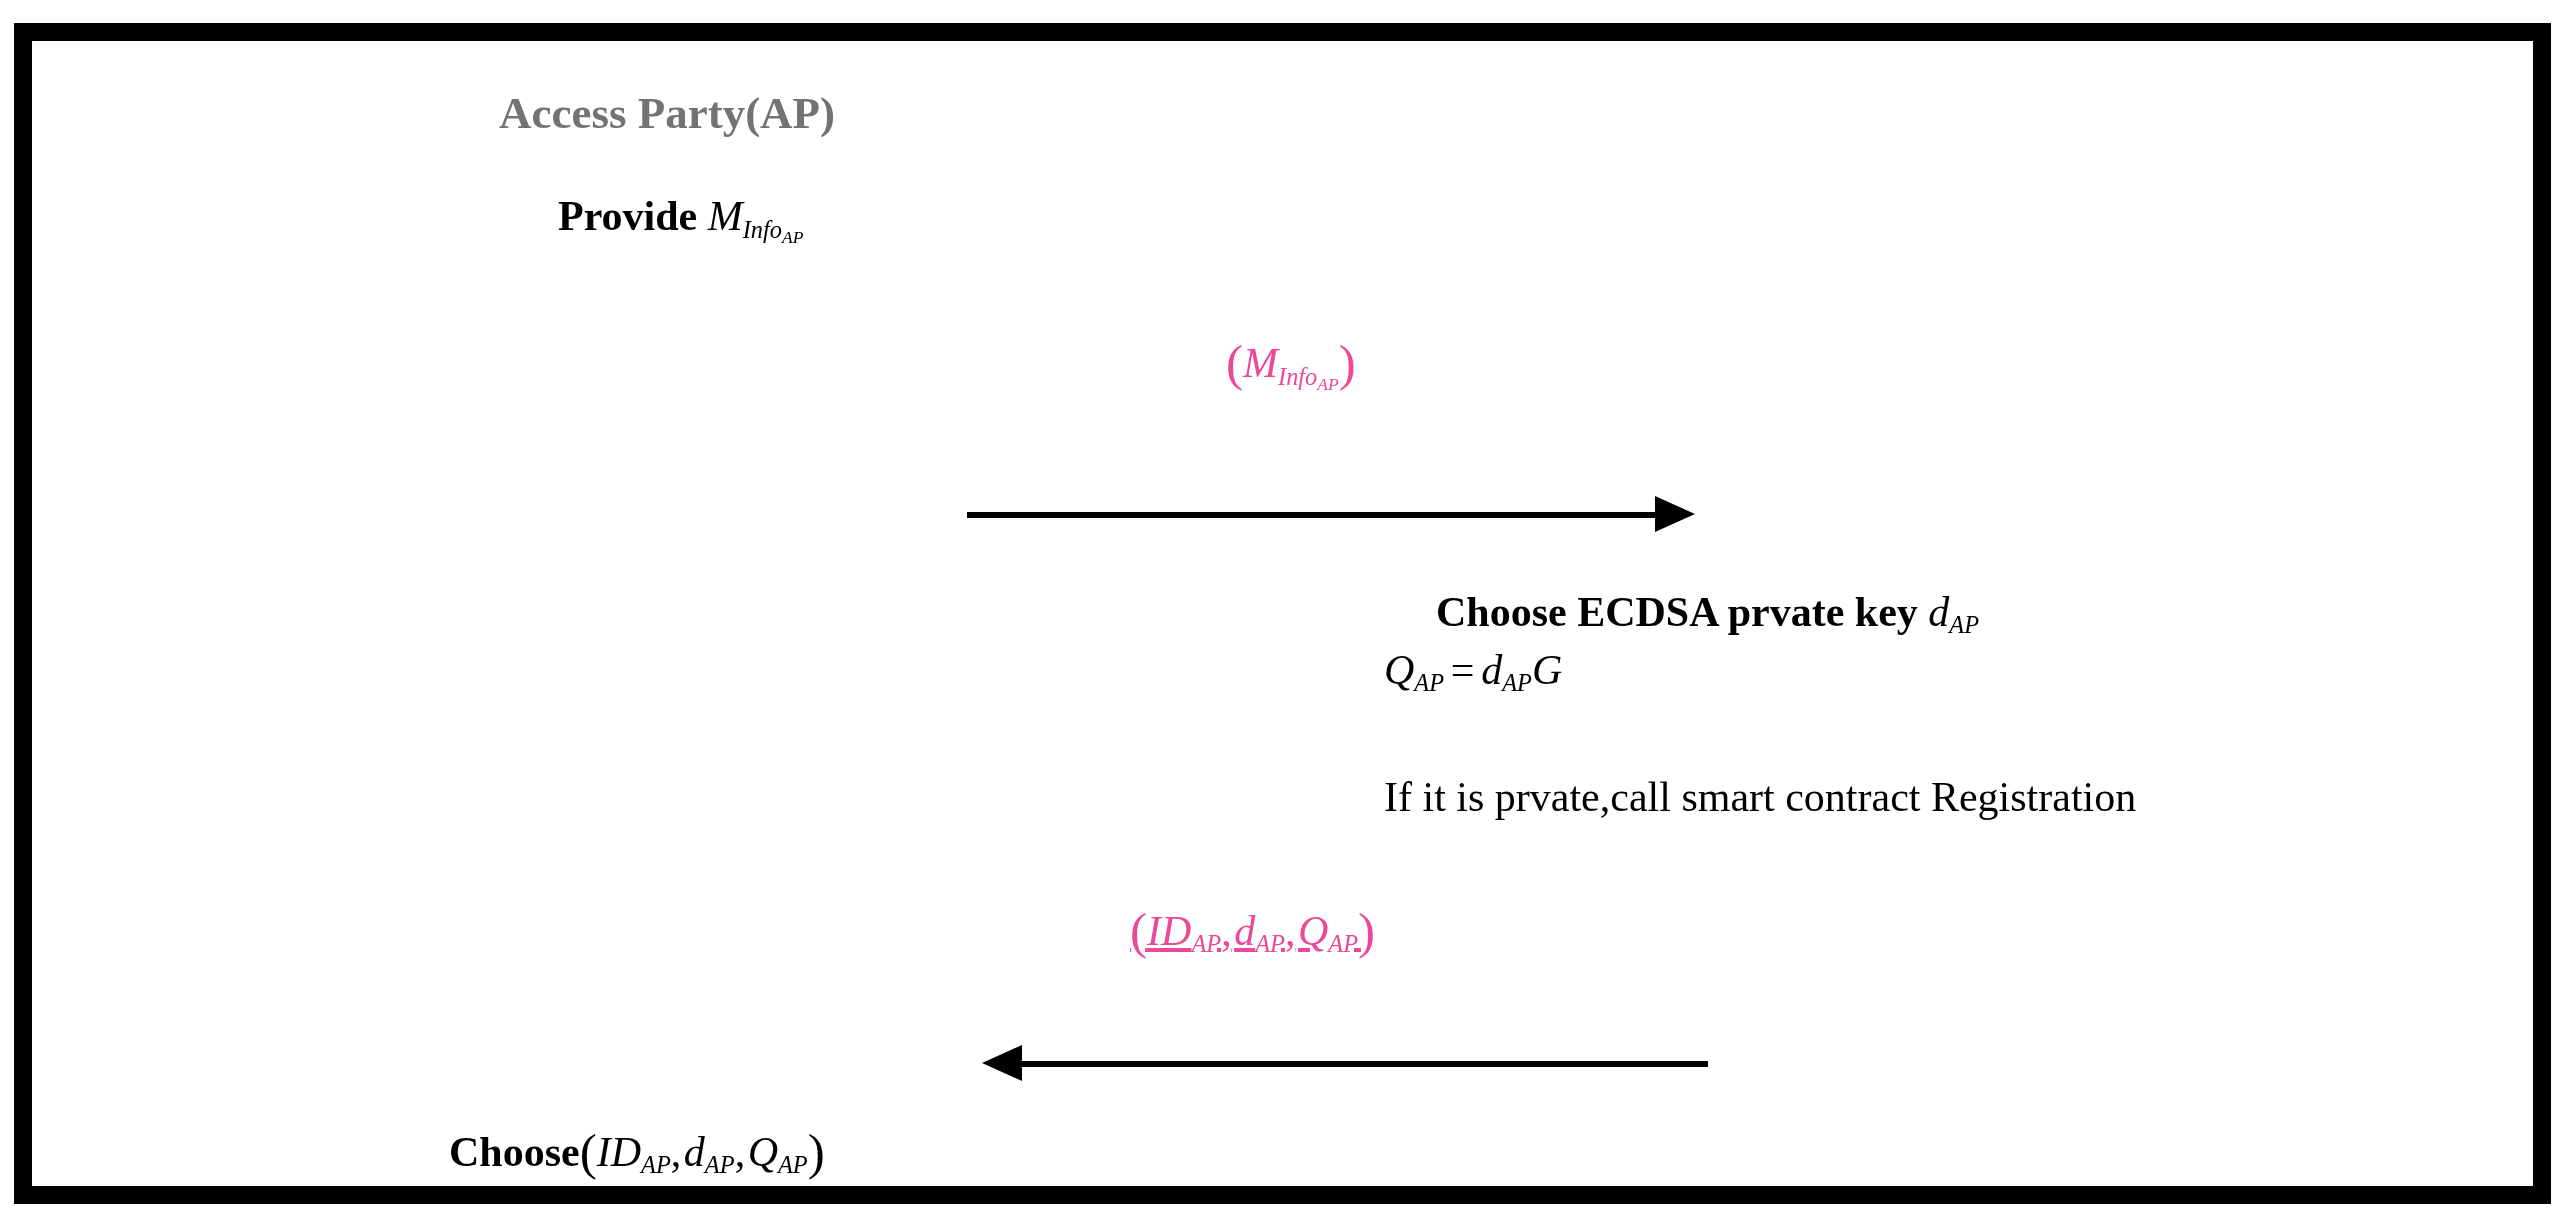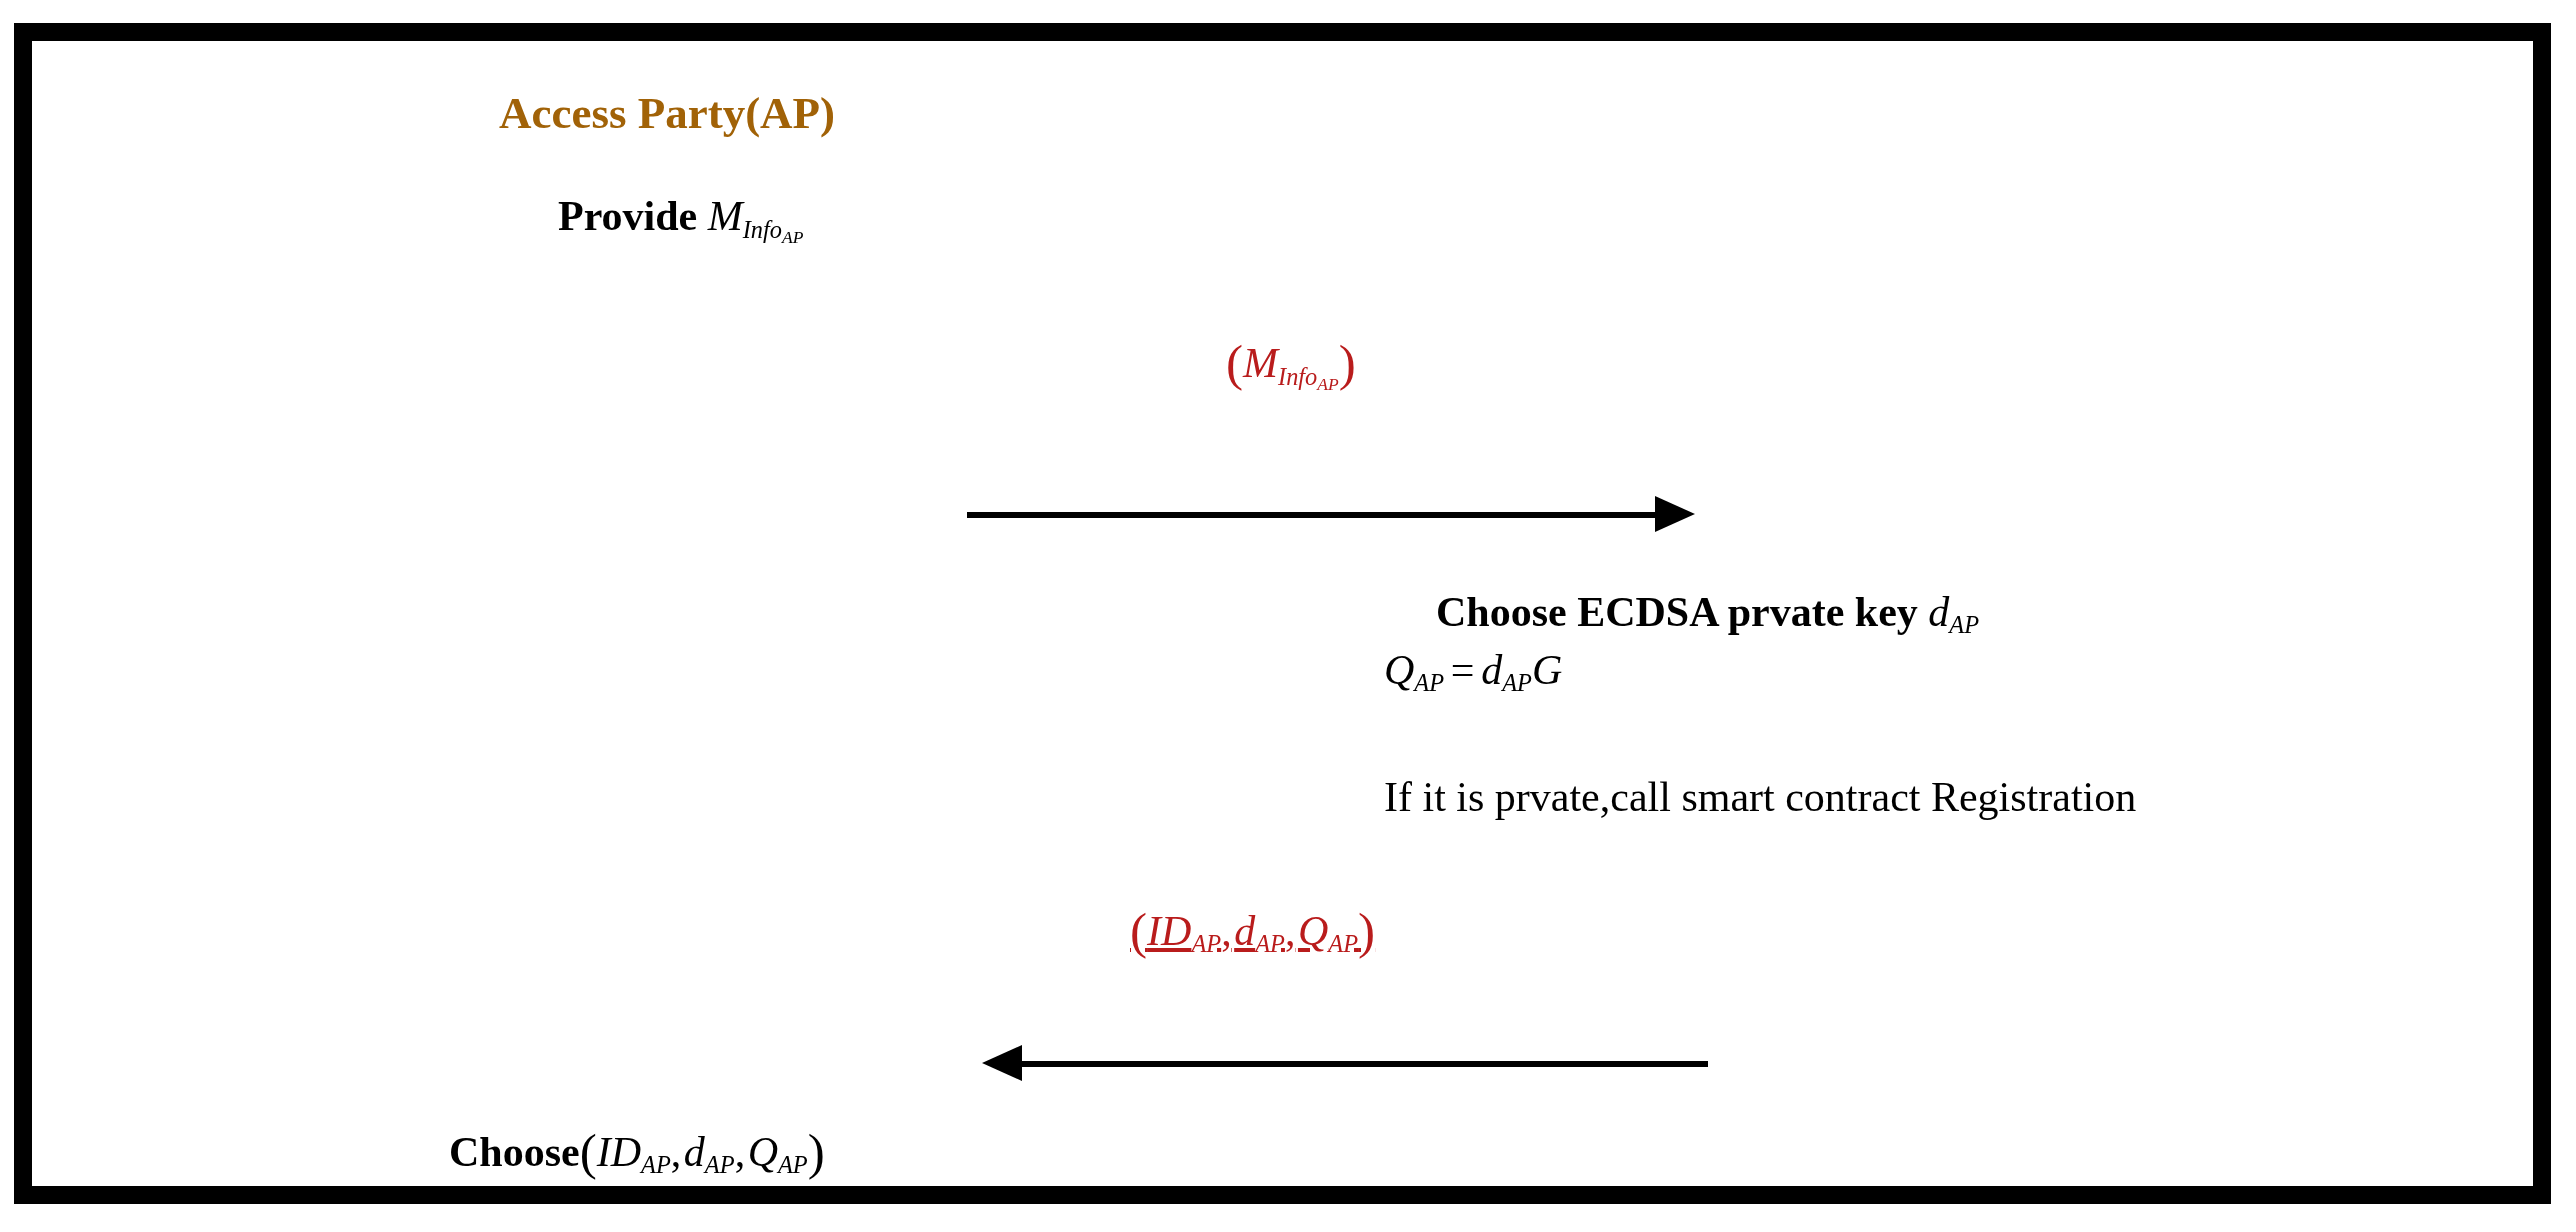--- a/index.html
+++ b/index.html
@@ -29,21 +29,21 @@
     border: 18.4px solid #000000;
     box-sizing: border-box;
     background: #ffffff;
   }
 
   .lane-title {
     position: absolute;
     font-weight: bold;
     font-size: 45px;
     line-height: 1;
-    color: #a16207;
+    color: #737373;
     white-space: nowrap;
   }
   #lane-title-ap   { left: 467px;  top: 50px; }
   #lane-title-bcc  { left: 1619px; top: 50px; }
 
   .note {
     position: absolute;
     font-size: 42px;
     line-height: 1;
     color: #000000;
@@ -52,21 +52,21 @@
   #note-provide     { left: 526px;  top: 154px; }
   #note-choose-key  { left: 1404px; top: 534px; margin-top: 16px; }
   #note-compute-q   { left: 1352px; top: 608px; }
   #note-validate    { left: 1352px; top: 735px; }
   #note-stores      { left: 417px;  top: 1085px; }
 
   .msg-label {
     position: absolute;
     font-size: 42px;
     line-height: 1;
-    color: #b91c1c;
+    color: #ec4899;
     white-space: nowrap;
   }
   #msg-label-1 { left: 1194px; top: 296px; }
   #msg-label-2 { left: 1098px; top: 864px; text-decoration: underline; }
 
   
   .mi { font-style: italic; font-family: "Liberation Serif", "DejaVu Serif", serif; }
   .up { font-style: normal; font-weight: bold; }
   sub {
     font-size: 0.58em;

